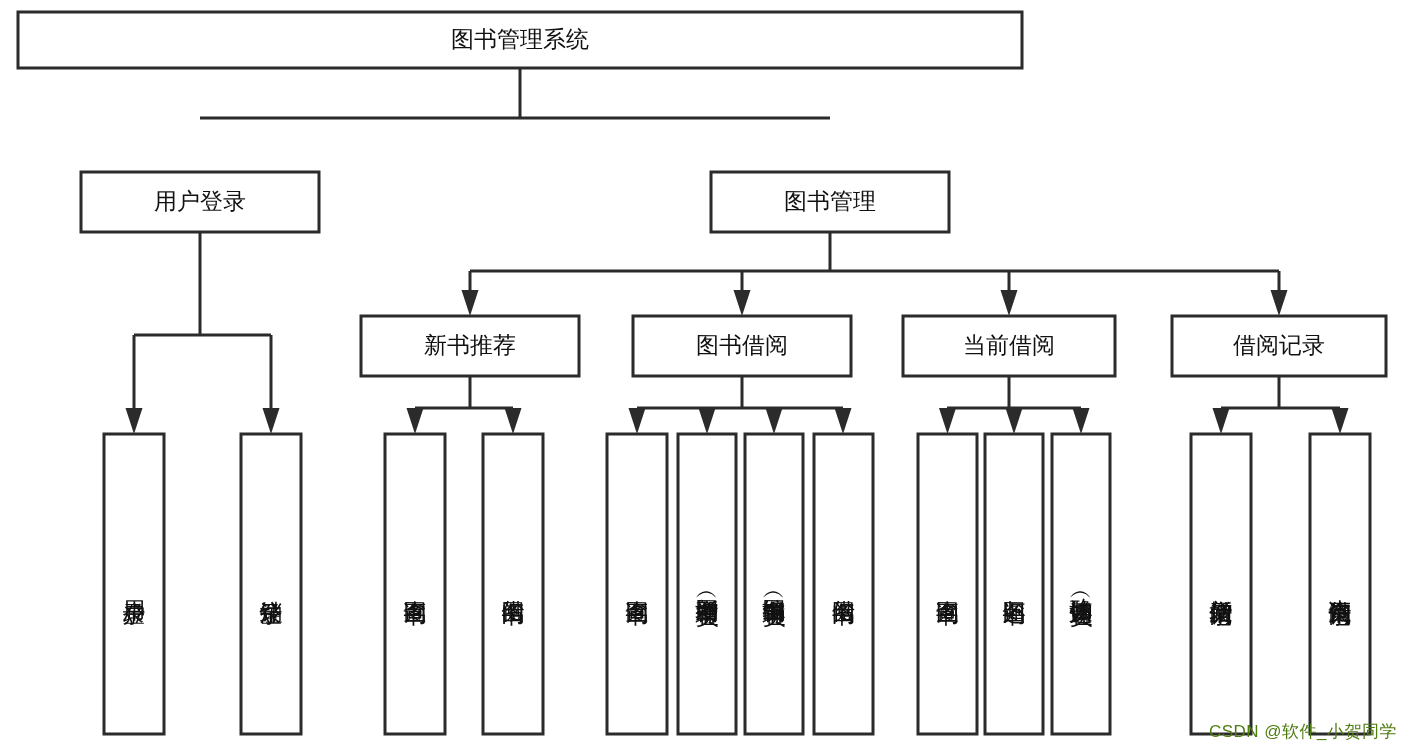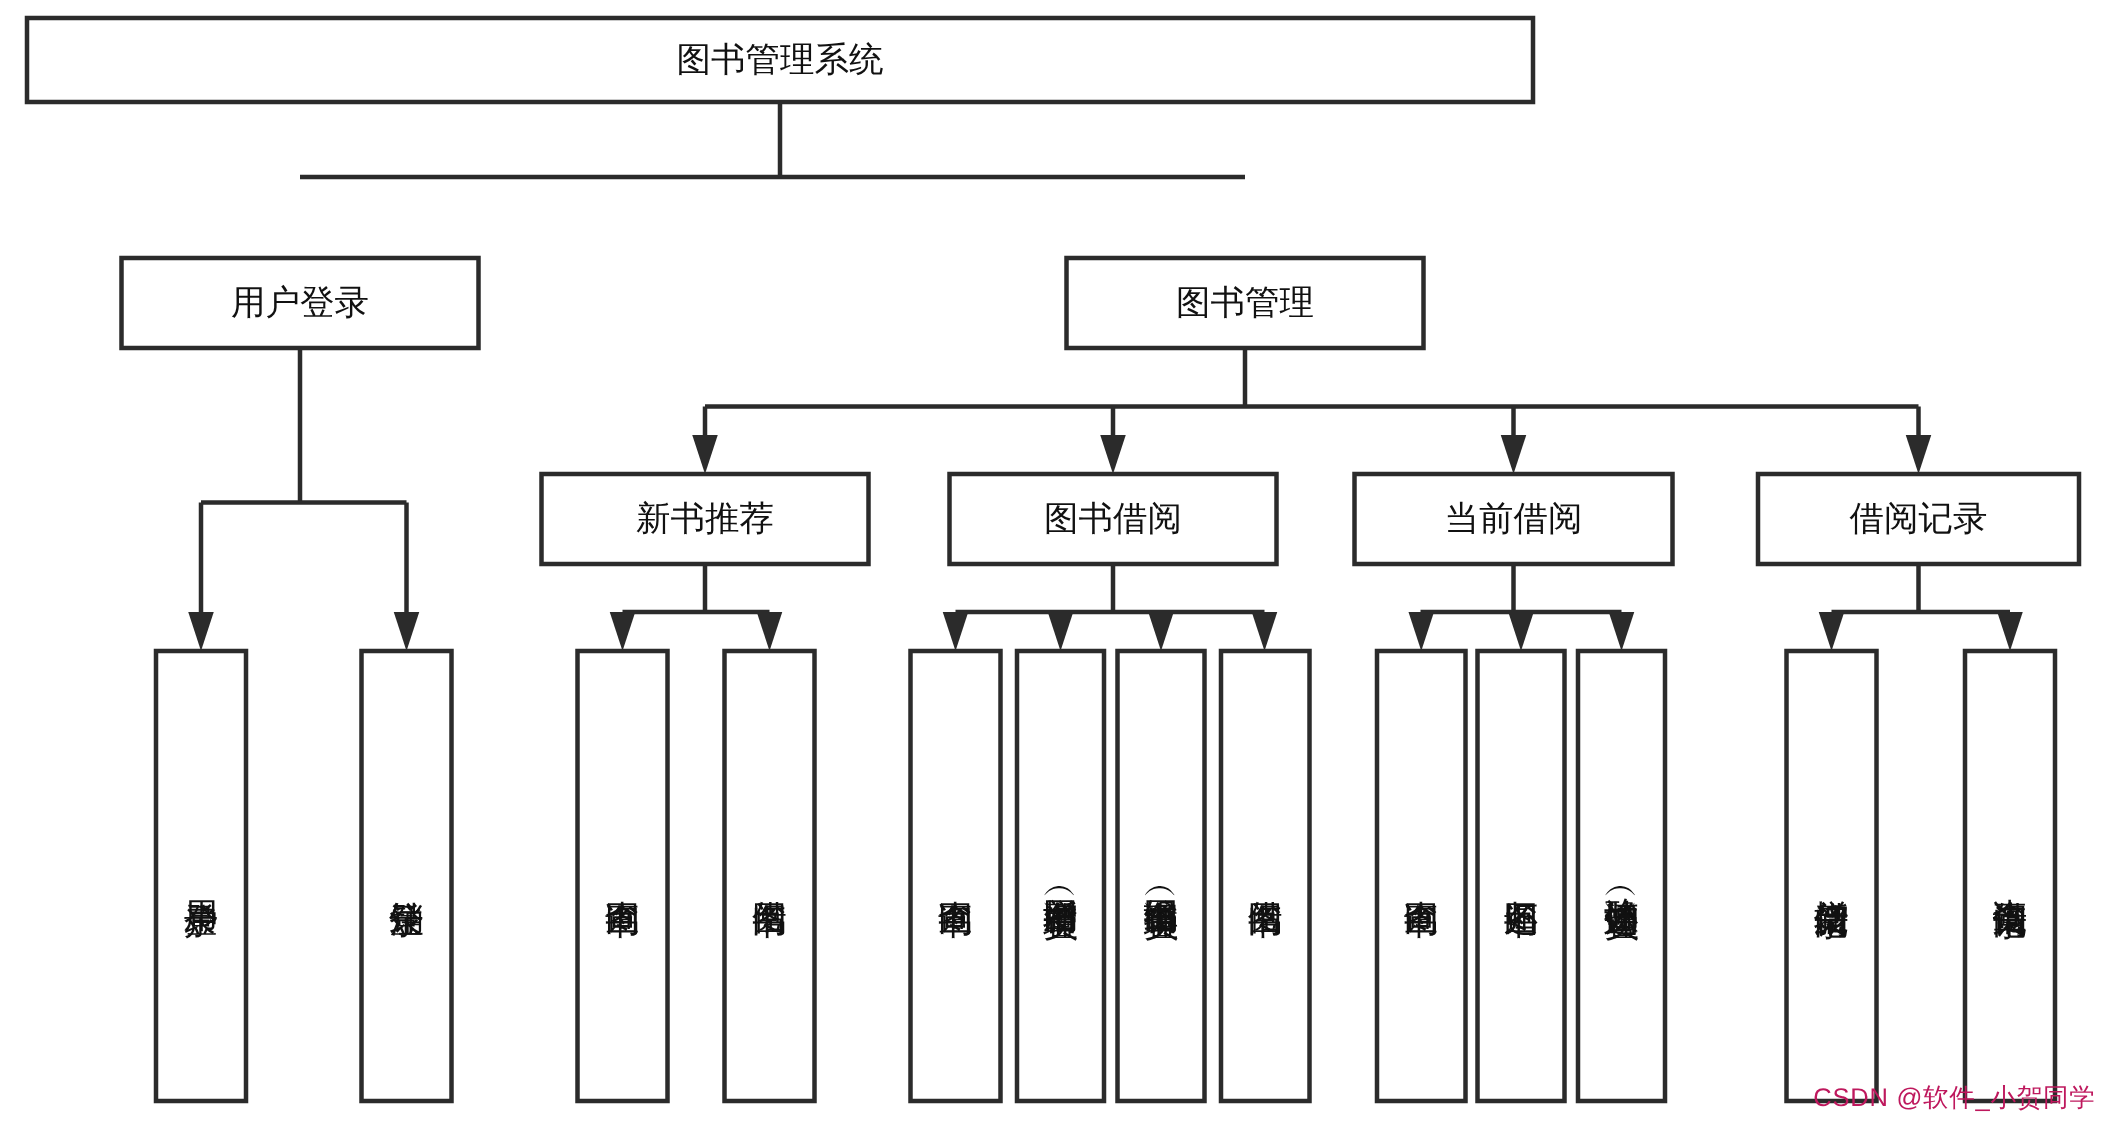--- a/index.html
+++ b/index.html
@@ -64,21 +64,21 @@
     letter-spacing: 1px;
     white-space: nowrap;
     pointer-events: none;
   }
   .watermark {
     position: absolute;
     right: 8px;
     bottom: 4px;
     font-family: "Liberation Sans", "DejaVu Sans", sans-serif;
     font-size: 17px;
-    color: #be185d;
+    color: #4d7c0f;
     letter-spacing: 0.5px;
     white-space: nowrap;
   }
 </style>
 </head>
 <body>
 
 <div id="diagram-root">
 
   <svg id="flowchart" viewBox="0 0 1405 747">

